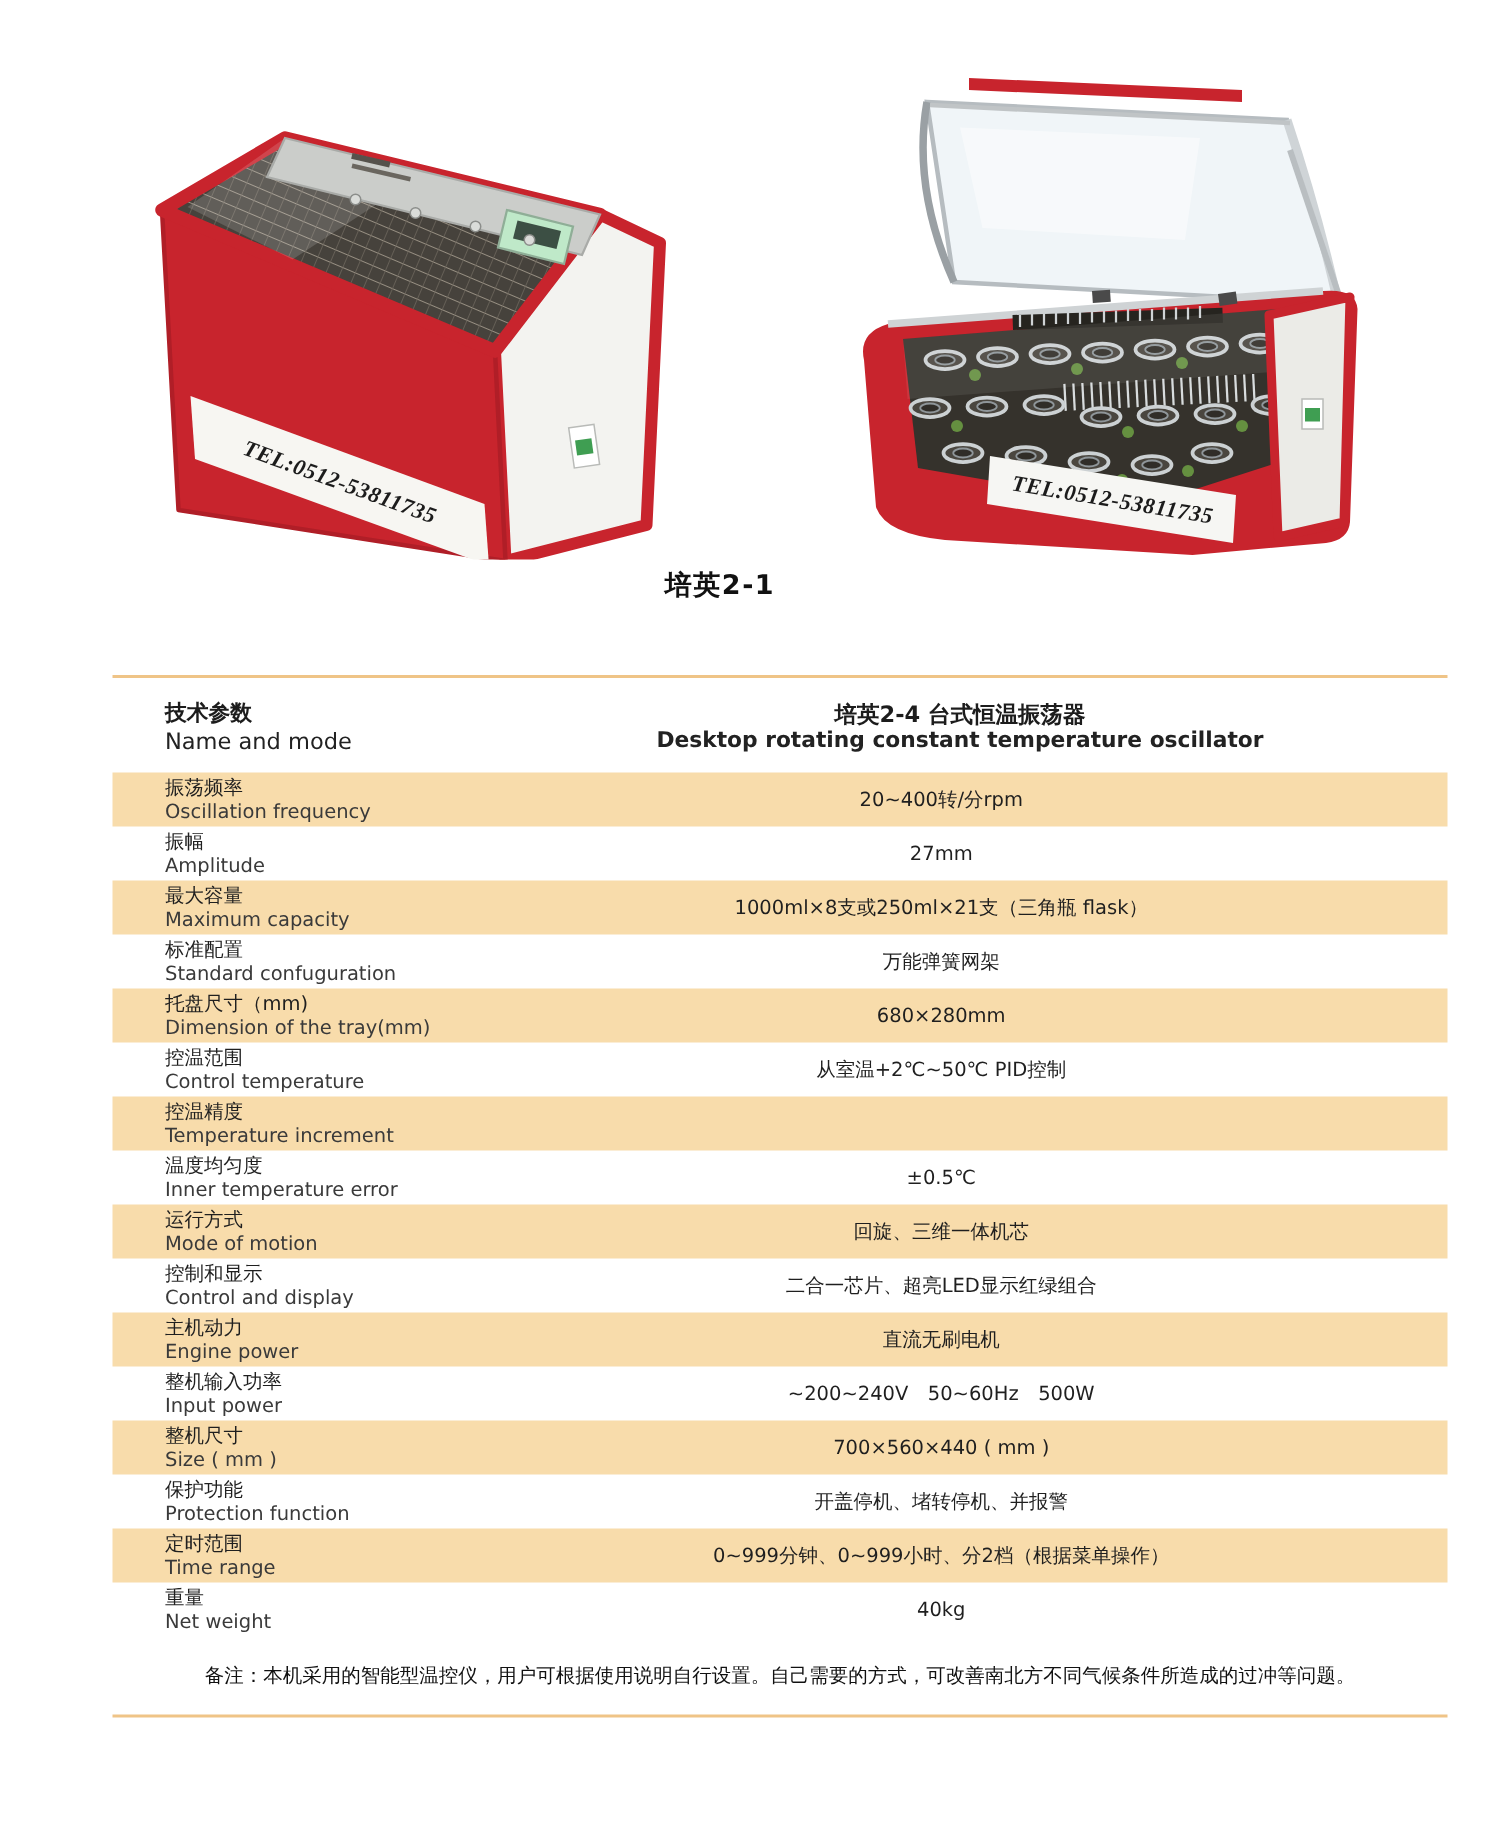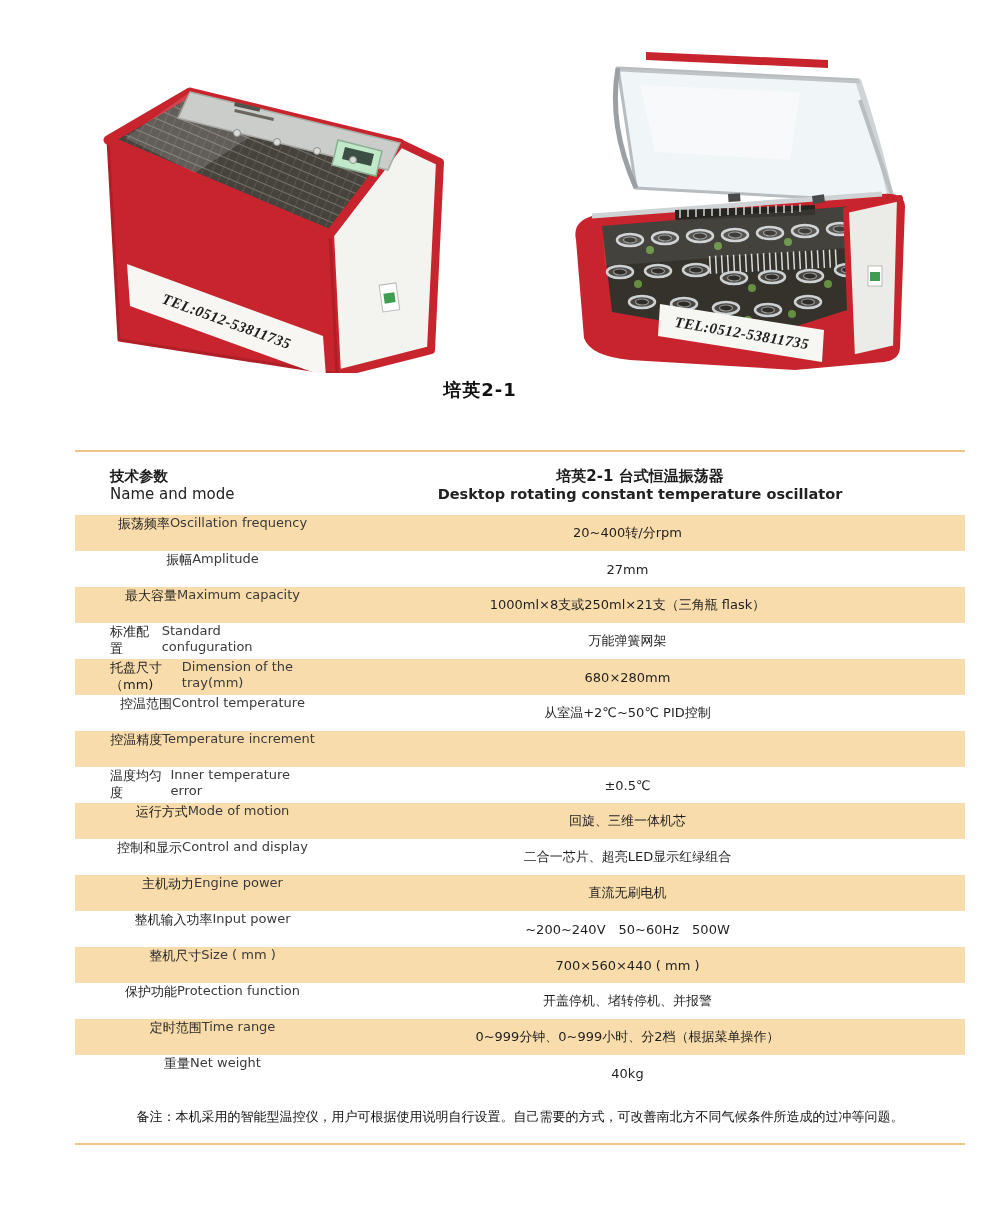--- a/index.html
+++ b/index.html
@@ -13,21 +13,21 @@
   .hr{height:2px;background:#efc487;}
   .thead{display:flex;margin:15px 0 12px 0;}
   .h-left{width:205px;padding-left:35px;}
   .h-right{flex:1;text-align:center;}
   .h-zh{font-size:14.5px;font-weight:bold;line-height:18px;color:#1c1c1c;}
   .h-en{font-size:15px;line-height:18px;color:#222;}
   .h-right .h-zh{font-size:15px;}
   .h-right .h-en{font-weight:bold;font-size:14.5px;}
   .rows .row{display:flex;height:36px;}
   .rows .row:nth-child(odd){background:#f8dcab;}
-  .cell-label{width:205px;padding-left:35px;display:flex;justify-content:center;}
+  .cell-label{width:205px;padding-left:35px;display:flex;flex-direction:column;justify-content:center;}
   .zh{font-size:13px;line-height:17px;color:#1f1f1f;}
   .en{font-size:13px;line-height:16px;color:#3a3a3a;}
   .cell-value{flex:1;display:flex;align-items:center;justify-content:center;
               font-size:13px;color:#1f1f1f;padding-right:25px;text-align:right;}
   .note{height:52px;display:flex;align-items:center;justify-content:center;
         font-size:13px;color:#111;}
   svg text{font-family:"Liberation Serif","DejaVu Serif",serif;}
 </style>
 </head>
 <body>
@@ -194,21 +194,21 @@
 
 <div class="spec">
   <div class="hr"></div>
 
   <div class="thead">
     <div class="h-left">
       <div class="h-zh">技术参数</div>
       <div class="h-en">Name and mode</div>
     </div>
     <div class="h-right">
-      <div class="h-zh">培英2-1 台式恒温振荡器</div>
+      <div class="h-zh">培英2-4 台式恒温振荡器</div>
       <div class="h-en">Desktop rotating constant temperature oscillator</div>
     </div>
   </div>
 
   <div class="rows">
     <div class="row">
       <div class="cell-label">
         <div class="zh">振荡频率</div>
         <div class="en">Oscillation frequency</div>
       </div>

